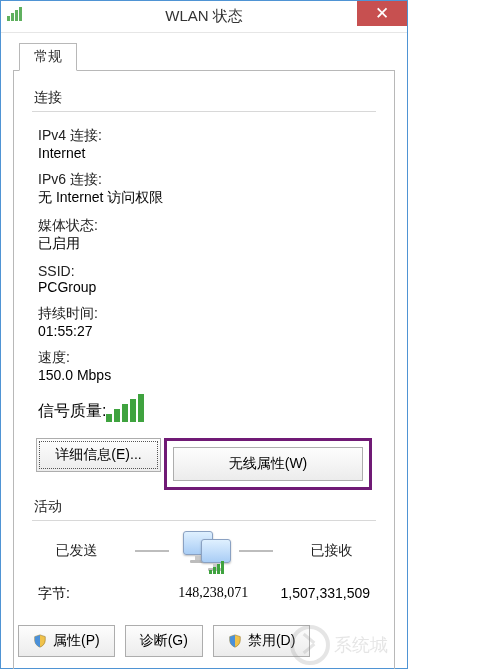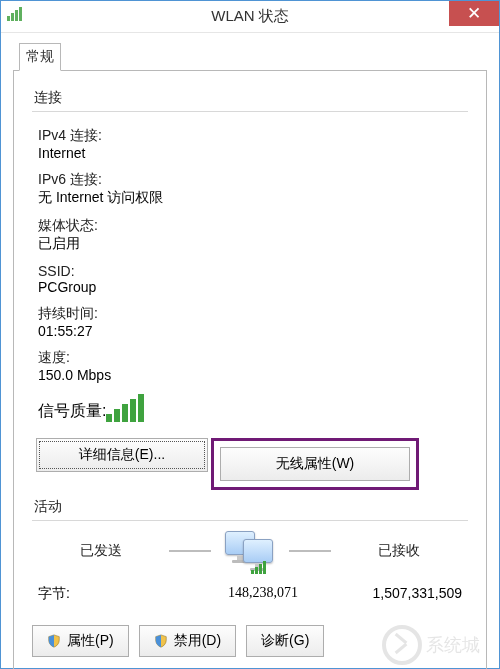--- a/index.html
+++ b/index.html
@@ -1,27 +1,27 @@
 <!DOCTYPE html>
 <html><head>
 <meta charset="utf-8">
 <style>
   * { box-sizing: border-box; font-family: "Microsoft YaHei", "Segoe UI", sans-serif; }
   body { margin: 0; background: #fff; }
-  .window { width: 500px; height: 669px; border: 1px solid #4f94d4; background: #fff; position: relative; }
+  .window { width: 408px; height: 669px; border: 1px solid #4f94d4; background: #fff; position: relative; }
   .titlebar { height: 32px; display: flex; align-items: center; position: relative; background: #fff; border-bottom: 1px solid #e6e6e6; }
   .signal-tiny { position:absolute; left:6px; top:6px; display:flex; align-items:flex-end; gap:1px; }
   .signal-tiny span { width:3px; background:#5fb05f; display:block; }
   .signal-tiny span:nth-child(1){height:5px;} .signal-tiny span:nth-child(2){height:8px;}
   .signal-tiny span:nth-child(3){height:11px;} .signal-tiny span:nth-child(4){height:14px;}
   .title { margin:0 auto; font-size:15px; color:#333; }
   .close-btn { position:absolute; right:0; top:0; width:50px; height:25px; background:#c75050; color:#fff; font-size:17px; display:flex; align-items:center; justify-content:center; cursor:pointer; }
   .client { padding: 10px 12px 12px 12px; }
   .tabstrip { display:flex; margin-left:6px; position:relative; z-index:2; }
-  .tab-active { border:1px solid #b8b8b8; border-bottom:1px solid #fff; background:#fff; padding:4px 6px; font-size:14px; color:#333; }
+  .tab-active { border:1px solid #b8b8b8; border-bottom:1px solid #fff; background:#fff; padding:4px 14px; font-size:14px; color:#333; }
   .panel { border:1px solid #b8b8b8; margin-top:-1px; padding:14px 18px 12px 18px; height: 602px; position:relative; }
   .section-h { font-size:14px; color:#222; margin:4px 0 2px 2px; }
   hr.sep { border:none; border-top:1px solid #d8d8d8; margin:4px 0 10px 0; }
   .row { display:flex; justify-content:space-between; font-size:14px; color:#000; padding:5px 6px;flex-direction:column; }
   .row .label { color:#222; }
   .row .value { color:#000; }
   .signal-row { display:flex; justify-content:flex-start; align-items:flex-end; padding:6px 6px 2px 6px; }
   .signal-big { display:flex; align-items:flex-end; gap:2px; }
   .signal-big span { width:6px; background:#3fa33f; }
   .signal-big span:nth-child(1){height:8px;} .signal-big span:nth-child(2){height:13px;}
@@ -42,21 +42,21 @@
   .mon:before{content:"";position:absolute;left:11px;top:24px;width:6px;height:4px;background:#c9c9c9;}
   .mon:after{content:"";position:absolute;left:6px;top:28px;width:16px;height:3px;background:#bcbcbc;border-radius:1px;}
   .mon1{left:0;top:0;} .mon2{left:18px;top:8px;}
   .mini-signal { position:absolute; left:26px; top:30px; display:flex; align-items:flex-end; gap:1px; }
   .mini-signal span{width:3px;background:#3fa33f;}
   .mini-signal span:nth-child(1){height:4px;} .mini-signal span:nth-child(2){height:7px;}
   .mini-signal span:nth-child(3){height:10px;} .mini-signal span:nth-child(4){height:13px;}
   .bytes-row { display:flex; font-size:14px; padding:8px 6px; }
   .bytes-row .bl{width:100px;} .bytes-row .bs{width:160px;text-align:right;font-family:Liberation Serif, serif;}
   .bytes-row .gap{width:40px;} .bytes-row .br{flex:1;text-align:right;}
-  .bottom-btns { position:absolute; left:18px; bottom:14px; display:flex; gap:10px; }
+  .bottom-btns { position:absolute; left:4px; bottom:14px; display:flex; gap:10px; }
   .sbtn { height:32px; padding:0 14px; border:1px solid #adadad; background:linear-gradient(#fdfdfd,#ececec);
           font-size:14px; display:flex; align-items:center; gap:6px; cursor:pointer; }
   .shield { width:14px; height:14px; }
   .watermark { position:absolute; right:6px; bottom:6px; opacity:.25; display:flex; align-items:center; gap:4px; }
   .watermark .circ { width:40px;height:40px;border:4px solid #999;border-radius:50%;position:relative;}
   .watermark .circ:before,.watermark .circ:after{content:"";position:absolute;background:#999;}
   .watermark .circ:before{left:8px;top:8px;width:14px;height:3px;transform:rotate(40deg);}
   .watermark .circ:after{left:8px;top:18px;width:14px;height:3px;transform:rotate(-40deg);}
   .watermark .txt{font-size:18px;color:#999;}
 </style>
@@ -162,28 +162,28 @@
 
       <div class="bottom-btns">
         <div class="sbtn">
           <svg class="shield" viewBox="0 0 16 16">
               <path fill="#f0c24b" stroke="#8a6d1f" stroke-width=".6" d="M8 1l6 2v4c0 4-3 7-6 8-3-1-6-4-6-8V3l6-2z"></path>
               <path fill="#4a90d9" d="M8 1v14c-3-1-6-4-6-8V3l6-2z"></path>
             </svg>
           <span>属性(P)</span>
         </div>
         <div class="sbtn">
+          <span>诊断(G)</span>
+        </div>
+        <div class="sbtn">
           <svg class="shield" viewBox="0 0 16 16">
               <path fill="#f0c24b" stroke="#8a6d1f" stroke-width=".6" d="M8 1l6 2v4c0 4-3 7-6 8-3-1-6-4-6-8V3l6-2z"></path>
               <path fill="#4a90d9" d="M8 1v14c-3-1-6-4-6-8V3l6-2z"></path>
             </svg>
           <span>禁用(D)</span>
-        </div>
-        <div class="sbtn">
-          <span>诊断(G)</span>
         </div>
       </div>
 
       <div class="watermark">
         <div class="circ"></div>
         <span class="txt">系统城</span>
       </div>
 
     </div>
   </div>

